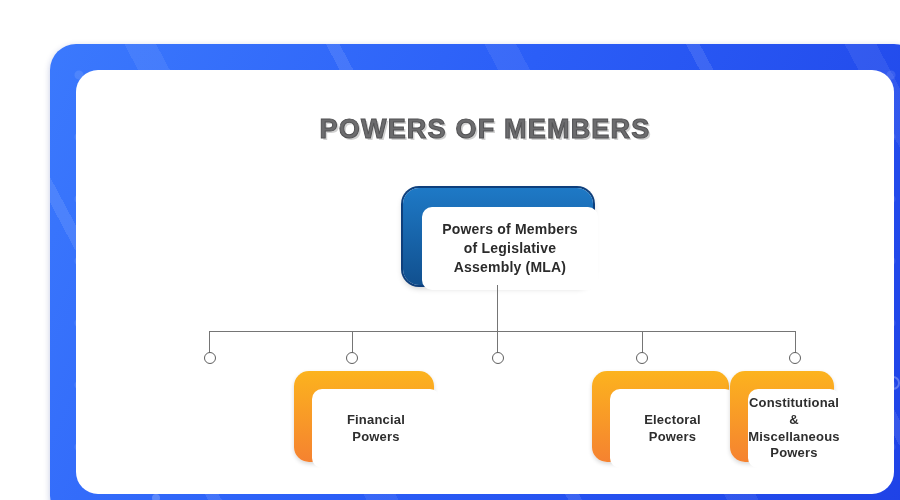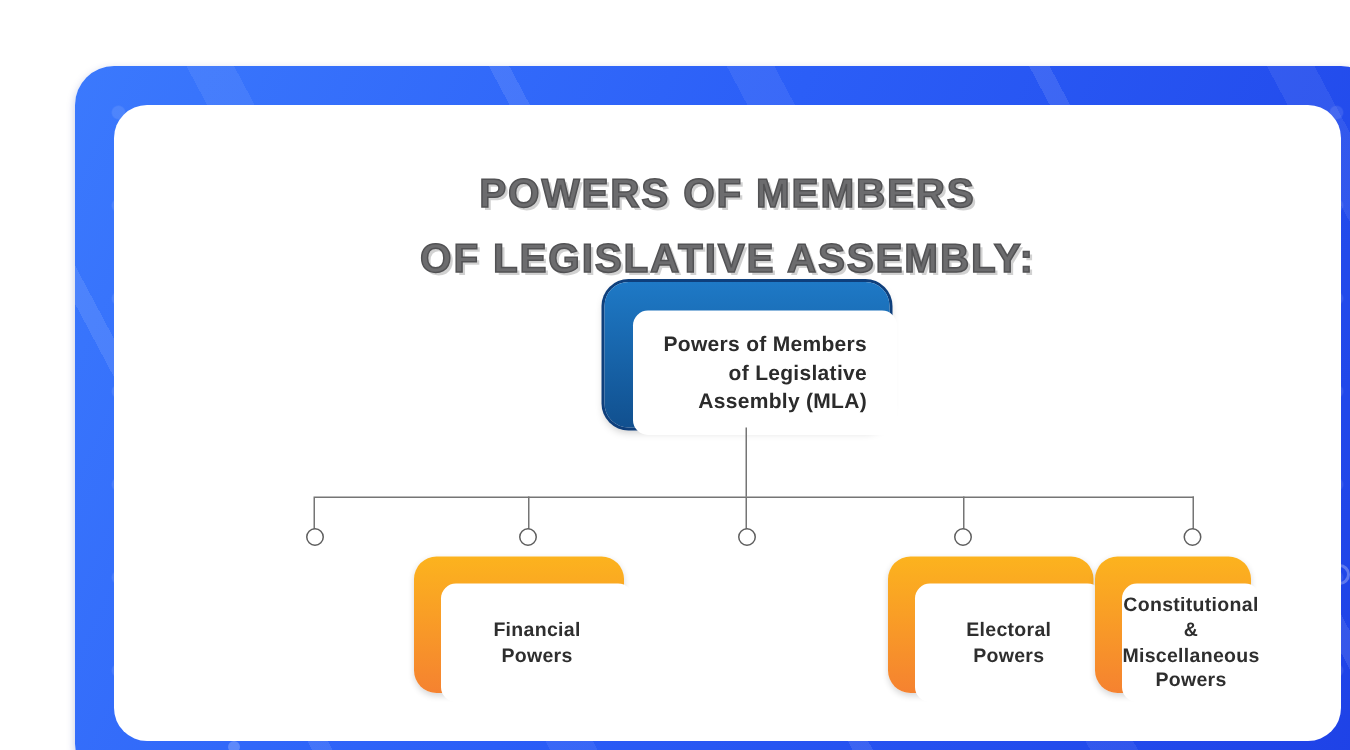--- a/index.html
+++ b/index.html
@@ -50,21 +50,21 @@
   }
   .root-node {
     position:absolute; left:315px; top:106px; width:190px; height:97px;
     background:linear-gradient(180deg,#1e79c6,#11508f);
     border-radius:16px; padding:7px;
     box-shadow:0 0 0 2px #0e3f7c, 0 3px 6px rgba(0,0,0,.22);
   }
   .root-inner {
     background:#ffffff; border-radius:10px; width:100%; height:100%;
     display:flex; align-items:center; justify-content:center;
-    text-align:right; padding:4px 8px;
+    text-align:center; padding:4px 8px;
   }
   .root-inner span {
     font-weight:bold; font-size:14px; line-height:1.35; color:#2b2b2b;
     letter-spacing:.2px;
   }
   .line { position:absolute; background:#757575; }
   .line.v { width:1px; }
   .line.h { height:1px; }
   .node-dot {
     position:absolute; top:270px; width:12px; height:12px;
@@ -100,21 +100,20 @@
   <div class="decor-ring" style="right:8px;bottom:120px;width:14px;height:14px"></div>
   <div class="decor-dot" style="right:150px;top:22px;width:10px;height:10px"></div>
   <div class="decor-dot" style="left:90px;bottom:8px;width:8px;height:8px"></div>
   <div class="decor-dot" style="left:48px;top:210px;width:9px;height:9px"></div>
 </div>
 
 <div class="card">
 
   <div class="title">
     <div>POWERS OF MEMBERS</div>
-    <div>OF LEGISLATIVE ASSEMBLY:</div>
   </div>
 
   <div class="root-node">
     <div class="root-inner">
       <span>Powers of Members of Legislative Assembly (MLA)</span>
     </div>
   </div>
 
   <div class="line v" style="left:409px;top:203px;height:46px"></div>
   <div class="line h" style="left:122px;top:249px;width:586px"></div>
@@ -133,21 +132,21 @@
   <div class="node-dot" style="left:404px">
       <i></i>
     </div>
   <div class="node-dot" style="left:548px">
       <i></i>
     </div>
   <div class="node-dot" style="left:701px">
       <i></i>
     </div>
 
-  <div class="child-node" style="left:188px;width:140px">
+  <div class="child-node" style="left:206px;width:140px">
     <div class="child-inner">
       <span>Financial Powers</span>
     </div>
   </div>
   <div class="child-node" style="left:504px;width:137px">
     <div class="child-inner">
       <span>Electoral Powers</span>
     </div>
   </div>
   <div class="child-node" style="left:642px;width:104px">

